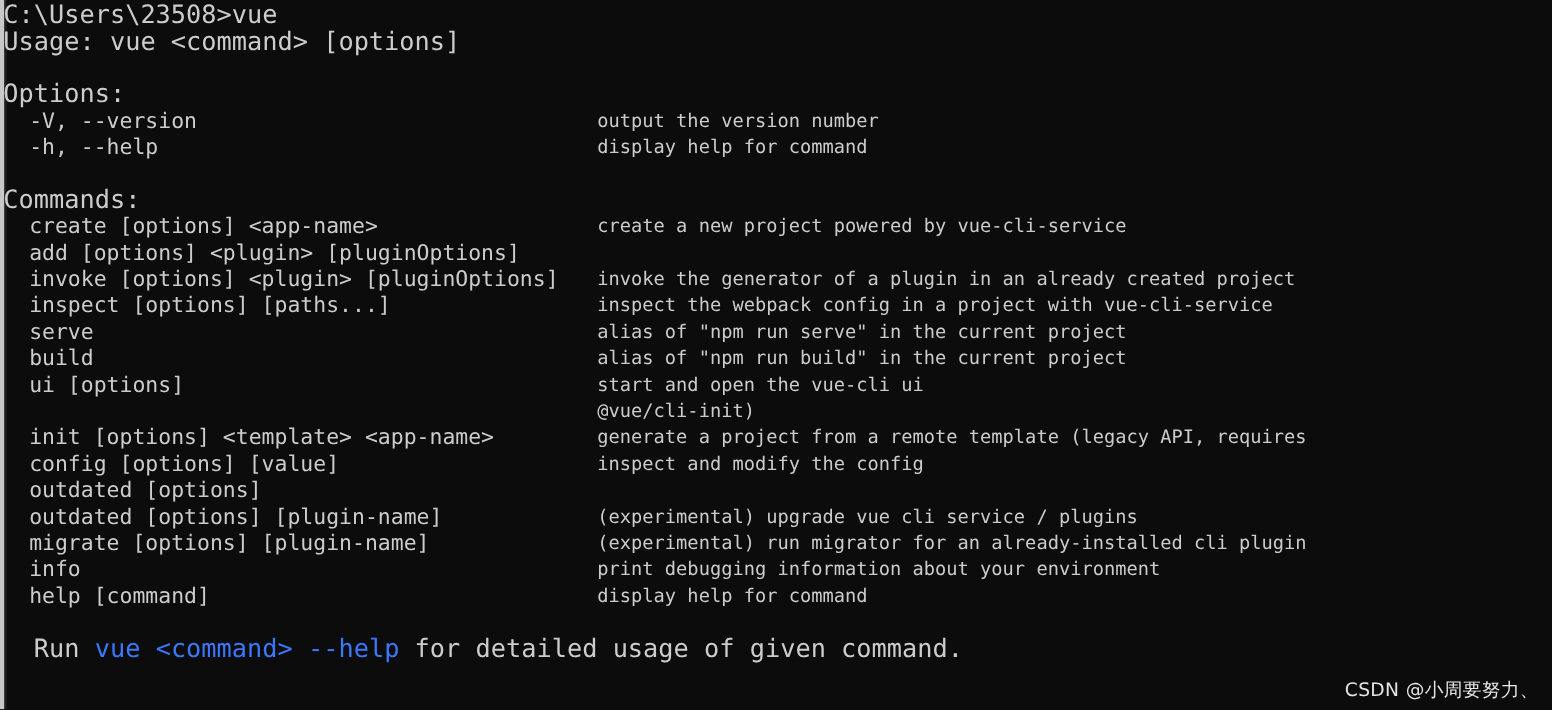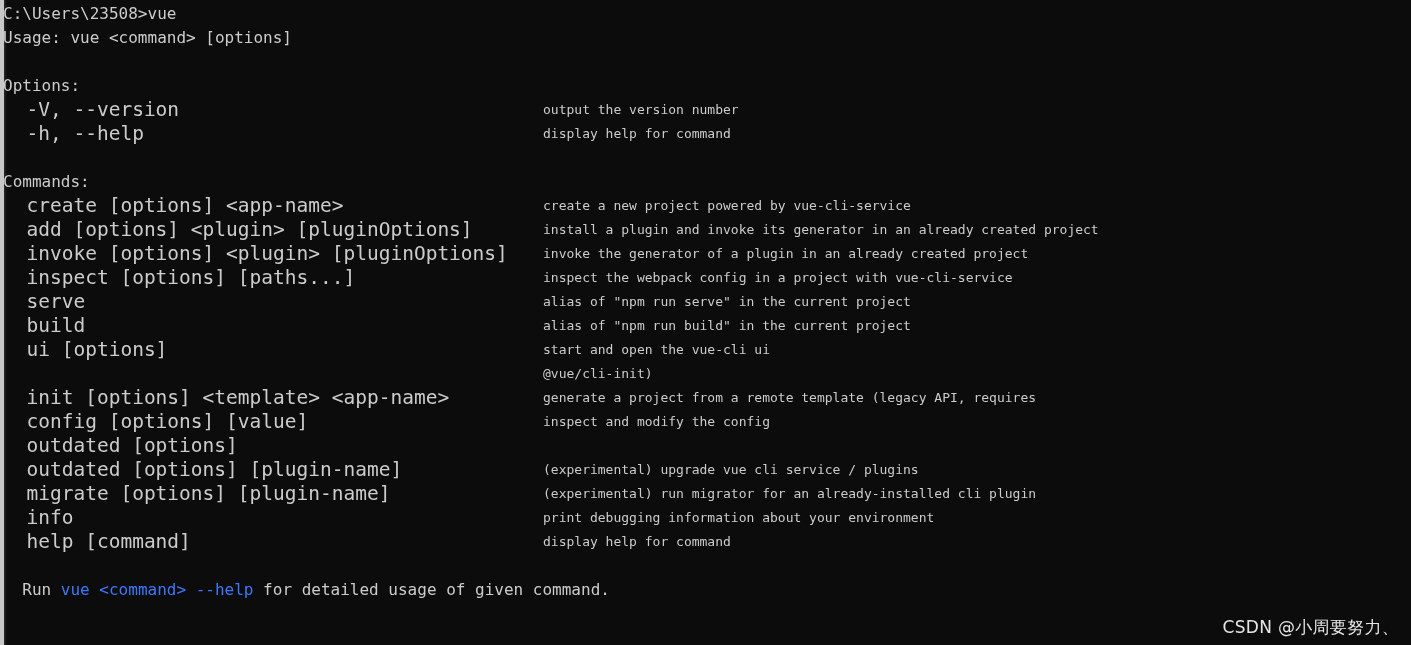--- a/index.html
+++ b/index.html
@@ -33,21 +33,21 @@
   #console {
     position: absolute;
     left: 3px;
     top: 2px;
     width: 1408px;
     height: 643px;
   }
   .line {
     height: 24px;
     line-height: 24px;
-    font-size: 16px;
+    font-size: 23px;
     letter-spacing: 0;
     color: #cccccc;
     white-space: pre;
     font-family: "DejaVu Sans Mono", "Liberation Mono", monospace;
   }
   .row {
     position: relative;
     height: 24px;
   }
   .row .cmd {
@@ -59,21 +59,21 @@
     font-size: 19.5px;
     color: #cccccc;
     white-space: pre;
   }
   .row .desc {
     position: absolute;
     left: 540px;
     top: 0;
     height: 24px;
     line-height: 24px;
-    font-size: 13px;
+    font-size: 17px;
     color: #cccccc;
     white-space: pre;
   }
   .blank { height: 24px; }
   .accent { color: #3b78ff; }
   #watermark {
     position: absolute;
     right: 12px;
     bottom: 6px;
     font-family: "DejaVu Sans", "Liberation Sans", sans-serif;
@@ -109,21 +109,20 @@
 
     <div class="blank"></div>
     <div class="line">Commands:</div>
 
     <div class="row">
       <span class="cmd">  create [options] &lt;app-name&gt;</span>
       <span class="desc">create a new project powered by vue-cli-service</span>
     </div>
     <div class="row">
       <span class="cmd">  add [options] &lt;plugin&gt; [pluginOptions]</span>
-      <span class="desc">install a plugin and invoke its generator in an already created project</span>
     </div>
     <div class="row">
       <span class="cmd">  invoke [options] &lt;plugin&gt; [pluginOptions]</span>
       <span class="desc">invoke the generator of a plugin in an already created project</span>
     </div>
     <div class="row">
       <span class="cmd">  inspect [options] [paths...]</span>
       <span class="desc">inspect the webpack config in a project with vue-cli-service</span>
     </div>
     <div class="row">

